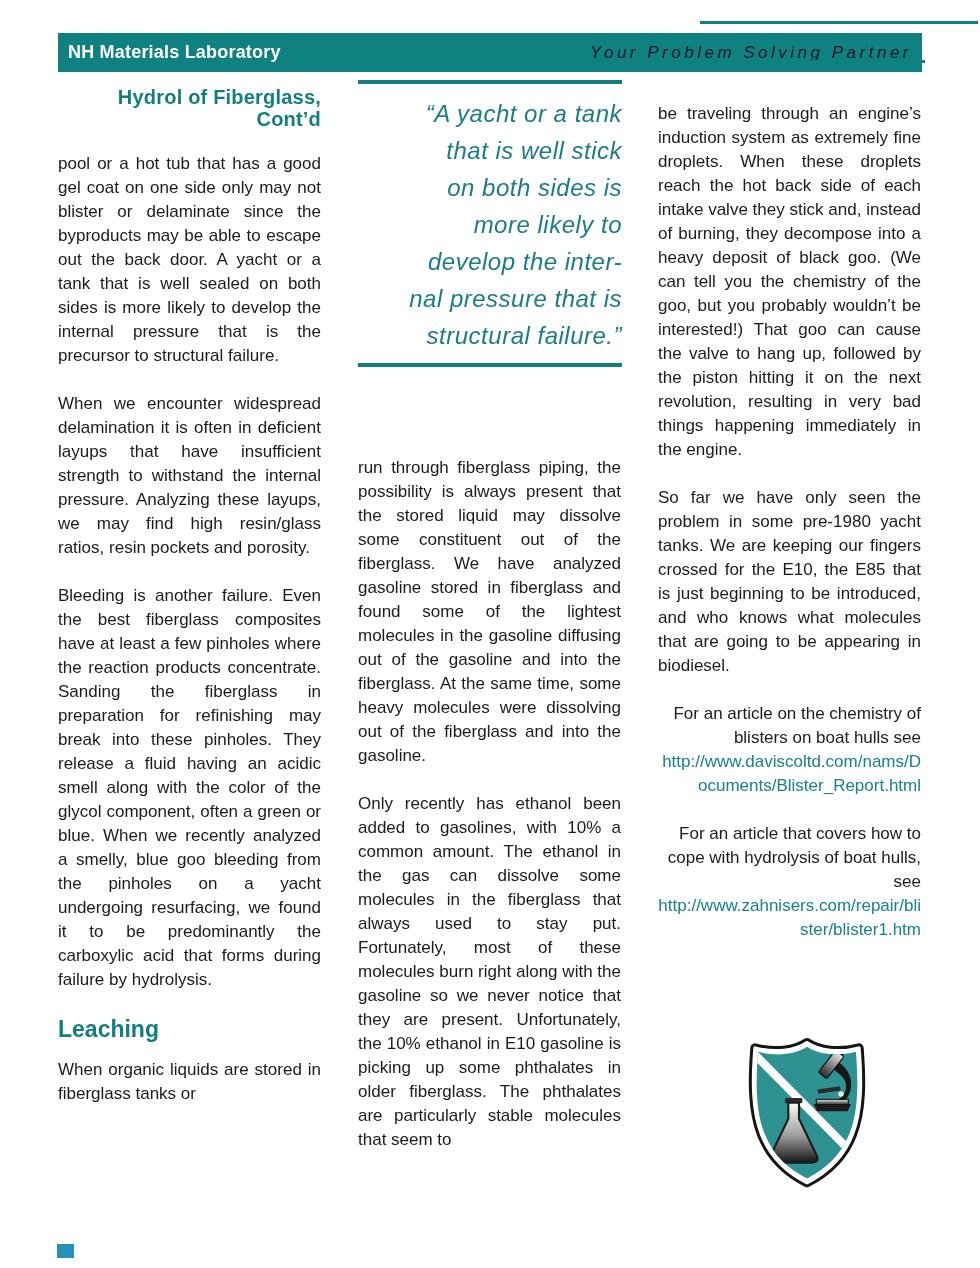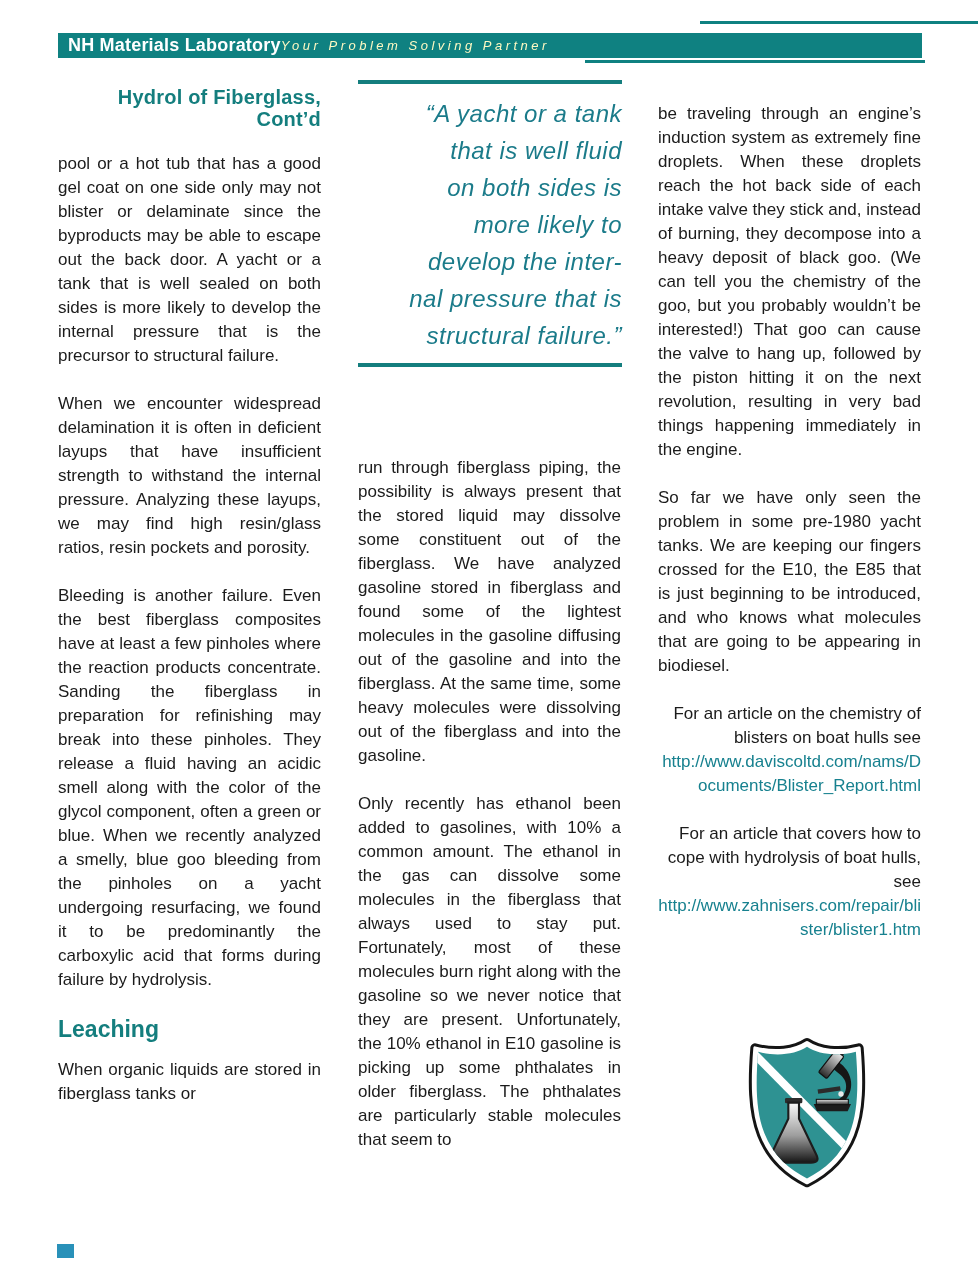--- a/index.html
+++ b/index.html
@@ -4,25 +4,25 @@
 <style>
   html,body { margin:0; padding:0; background:#ffffff; }
   .page {
     position:relative; width:980px; height:1268px; background:#ffffff;
     font-family:"Liberation Sans", sans-serif; overflow:hidden;
   }
   
   .mast-line-top { position:absolute; left:700px; top:21px; width:278px; height:3px; background:#0f8181; }
   .mast-line-bottom { position:absolute; left:585px; top:60px; width:340px; height:3px; background:#0f8181; }
   .masthead {
-    position:absolute; left:58px; top:33px; width:864px; height:25px; background:#0f8181;
-    display:flex; justify-content:flex-start; align-items:center; padding:0 10px; box-sizing:border-box;
+    position:absolute; left:58px; top:33px; width:864px; height:39px; background:#0f8181;
+    display:flex; justify-content:space-between; align-items:center; padding:0 10px; box-sizing:border-box;
   }
   .brand { color:#ffffff; font-weight:bold; font-size:18px; letter-spacing:0.2px; }
-  .tagline { color:#fef9c3; font-style:italic; font-size:13px; letter-spacing:3.5px; font-weight:400; }
+  .tagline { color:#0f172a; font-style:italic; font-size:17px; letter-spacing:3.5px; font-weight:400; }
   
   .col {
     position:absolute; width:263px; font-size:17px; line-height:24px;
     text-align:justify; color:#1b1b1b;
   }
   .col p { margin:16px 0 24px 0; }
   .col1 { left:58px; top:86px; }
   .col2 { left:358px; top:440px; }
   .col3 { left:658px; top:86px; }
   .sec-heading {
@@ -67,21 +67,21 @@
     <p>When we encounter widespread delamination it is often in deficient layups that have insufficient strength to withstand the internal pressure. Analyzing these layups, we may find high resin/glass ratios, resin pockets and porosity.</p>
     <p>Bleeding is another failure. Even the best fiberglass composites have at least a few pinholes where the reaction products concentrate. Sanding the fiberglass in preparation for refinishing may break into these pinholes. They release a fluid having an acidic smell along with the color of the glycol component, often a green or blue. When we recently analyzed a smelly, blue goo bleeding from the pinholes on a yacht undergoing resurfacing, we found it to be predominantly the carboxylic acid that forms during failure by hydrolysis.</p>
     <div class="sub-heading">Leaching</div>
     <p>When organic liquids are stored in fiberglass tanks or</p>
   </div>
 
   <div class="quote">
     <div class="qrule"></div>
     <div class="qtext">
       <div class="qline">“A yacht or a tank</div>
-      <div class="qline">that is well fluid</div>
+      <div class="qline">that is well stick</div>
       <div class="qline">on both sides is</div>
       <div class="qline">more likely to</div>
       <div class="qline">develop the inter-</div>
       <div class="qline">nal pressure that is</div>
       <div class="qline">structural failure.”</div>
     </div>
     <div class="qrule"></div>
   </div>
 
   <div class="col col2">

